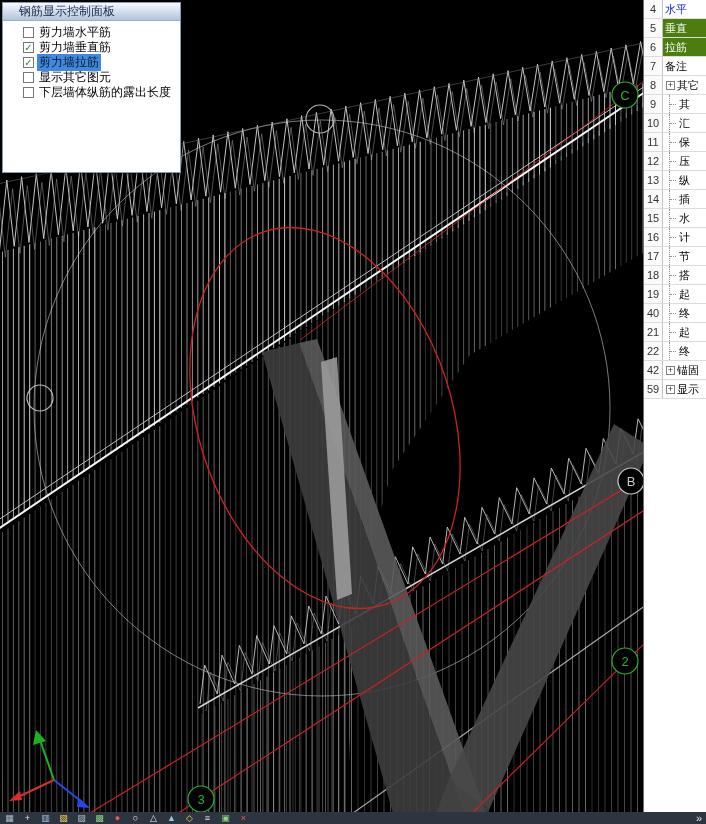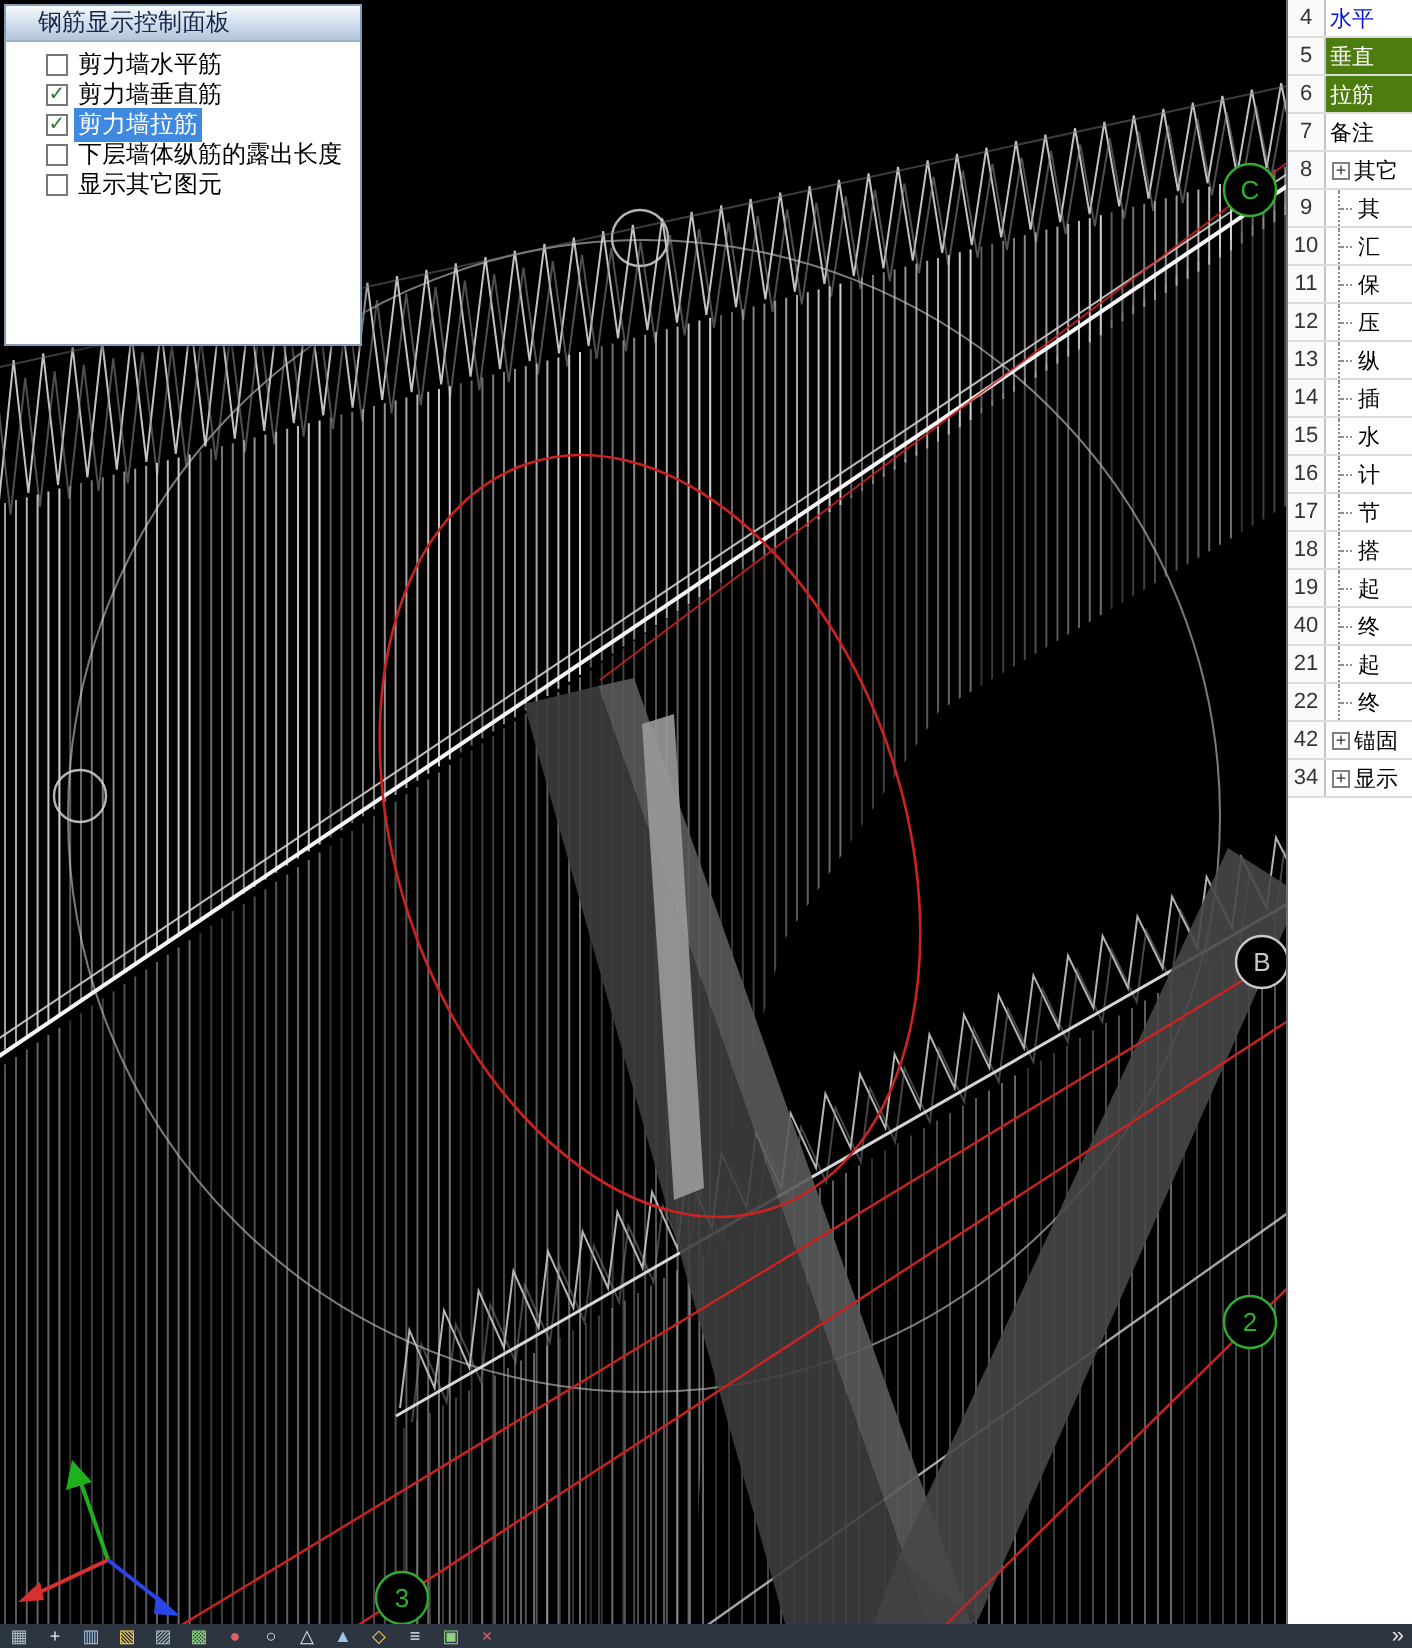--- a/index.html
+++ b/index.html
@@ -7,21 +7,21 @@
   .stage{position:relative;width:706px;height:824px;overflow:hidden;background:#000;font-family:"Liberation Sans","DejaVu Sans",sans-serif;}
   svg.canvas{position:absolute;left:0;top:0;display:block;background:#000;}
 
   
   .float-panel{position:absolute;left:2px;top:2px;width:177px;background:#fff;border:1px solid #839cb5;box-shadow:2px 2px 3px rgba(0,0,0,.45);font-size:12px;}
   .fp-title{height:17px;line-height:17px;padding:0 16px;background:linear-gradient(#f6fafd,#cfdcec 55%,#b3c5da);color:#15284b;border-bottom:1px solid #9ab0c6;white-space:nowrap;overflow:hidden;}
   .fp-body{height:147px;padding:4px 2px 0 18px;}
   .fp-item{display:flex;align-items:center;height:15px;}
   .fp-check{width:11px;height:11px;box-sizing:border-box;border:1px solid #777;background:#fff;margin:0 3px 0 2px;font-size:10px;line-height:9px;text-align:center;color:#2e7d32;flex:none;}
   .fp-label{padding:0 2px;white-space:nowrap;color:#000;}
-  .fp-item.selected .fp-label{background:#3f8ae0;color:#ffffff;}
+  .fp-item.selected .fp-label{background:#3f8ae0;color:#0f172a;}
 
   
   .pgrid{position:absolute;left:643px;top:0;width:63px;height:812px;background:#fff;border-left:1px solid #6f6f6f;font-size:11px;color:#000;box-sizing:border-box;}
   .pg-row{display:flex;height:19px;box-sizing:border-box;border-bottom:1px solid #dcdcdc;}
   .pg-num{width:19px;flex:none;border-right:1px solid #c4c4c4;background:#fafafa;text-align:center;line-height:18px;color:#333;box-sizing:border-box;}
   .pg-label{flex:1;display:flex;align-items:center;padding-left:2px;overflow:hidden;white-space:nowrap;}
   .pg-row.blue .pg-label span.txt{color:#0014dc;}
   .pg-row.selected .pg-label{background:#4d7c0f;}
   .pg-row.selected .pg-label span.txt{color:#fff;}
   .plusbox{width:9px;height:9px;box-sizing:border-box;flex:none;border:1px solid #808080;font-size:9px;line-height:6px;text-align:center;color:#333;background:#fff;margin:0 2px 0 1px;}
@@ -447,25 +447,25 @@
         <div class="fp-item">
           <span class="fp-check">✓</span>
           <span class="fp-label">剪力墙垂直筋</span>
         </div>
         <div class="fp-item selected">
           <span class="fp-check">✓</span>
           <span class="fp-label">剪力墙拉筋</span>
         </div>
         <div class="fp-item">
           <span class="fp-check"></span>
-          <span class="fp-label">下层墙体纵筋的露出长度</span>
+          <span class="fp-label">显示其它图元</span>
         </div>
         <div class="fp-item">
           <span class="fp-check"></span>
-          <span class="fp-label">显示其它图元</span>
+          <span class="fp-label">下层墙体纵筋的露出长度</span>
         </div>
       </div>
   </div>
 
   <div class="pgrid" id="pgrid">
       <div class="pg-row blue">
         <div class="pg-num">4</div>
         <div class="pg-label">
           <span class="txt">水平</span>
         </div>
@@ -594,21 +594,21 @@
         </div>
       </div>
       <div class="pg-row group">
         <div class="pg-num">42</div>
         <div class="pg-label">
           <span class="plusbox">+</span>
           <span class="txt">锚固</span>
         </div>
       </div>
       <div class="pg-row group">
-        <div class="pg-num">34</div>
+        <div class="pg-num">59</div>
         <div class="pg-label">
           <span class="plusbox">+</span>
           <span class="txt">显示</span>
         </div>
       </div>
     </div>
 
   <div class="toolbar" id="toolbar">
       <span class="tb-icon" style="color: rgb(174, 189, 204);">▦</span>
       <span class="tb-icon" style="color: rgb(227, 233, 239);">+</span>

